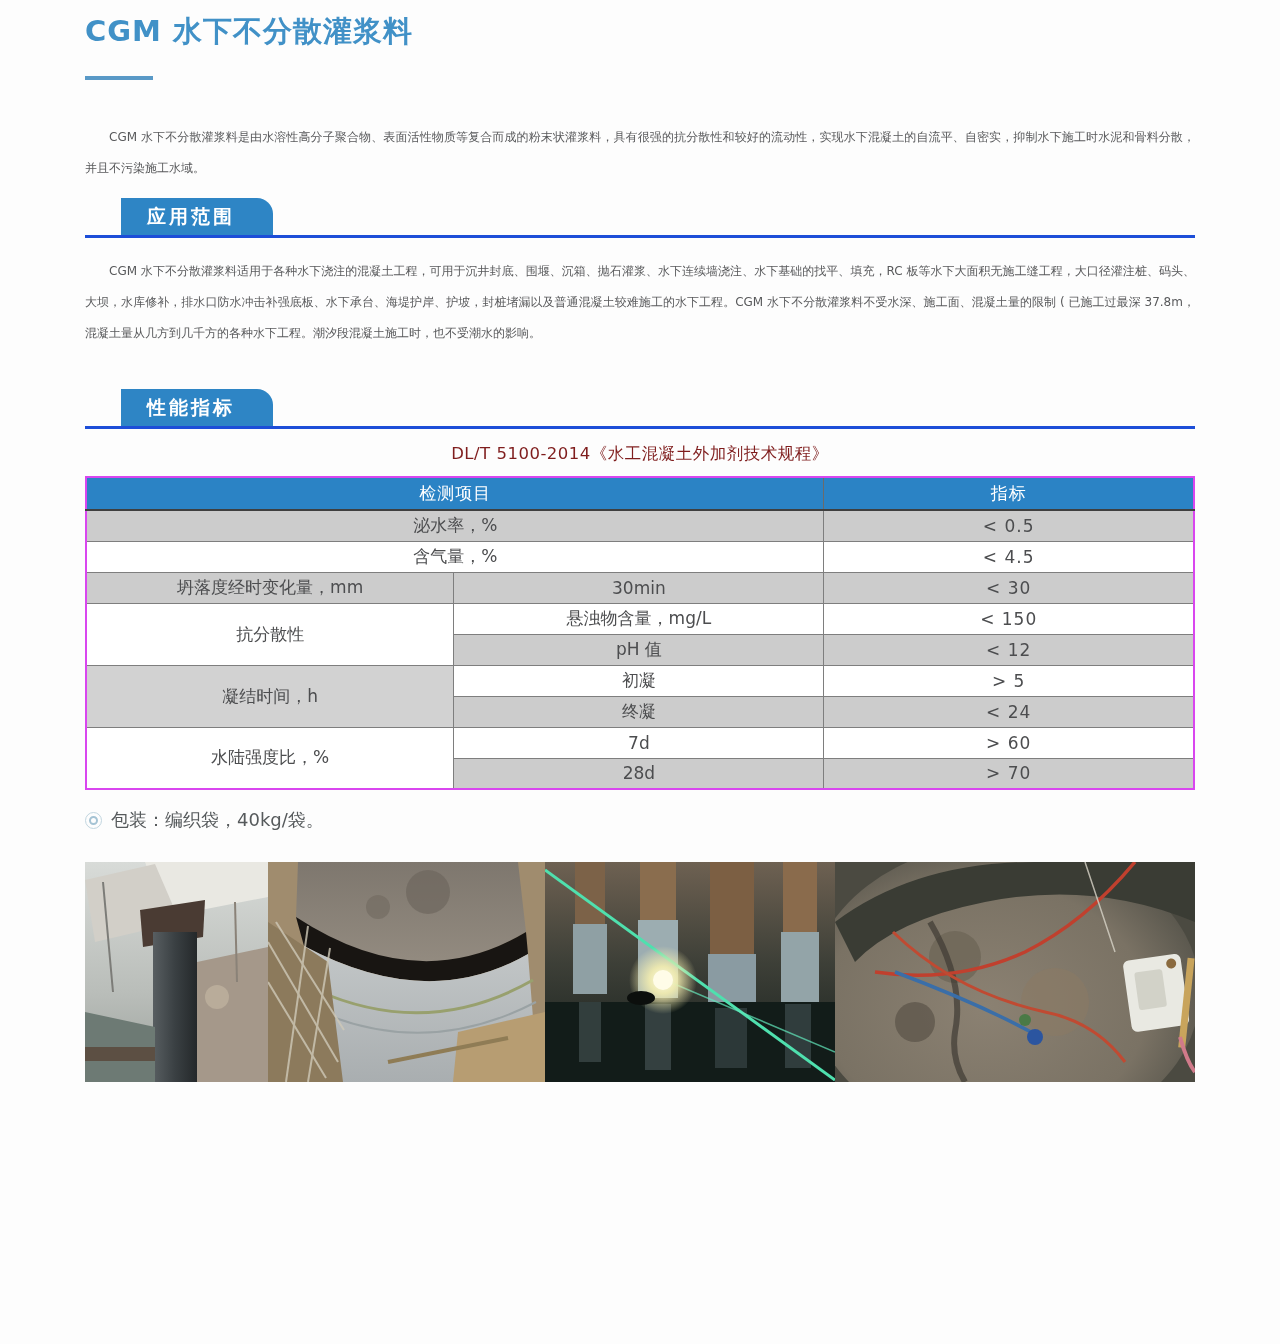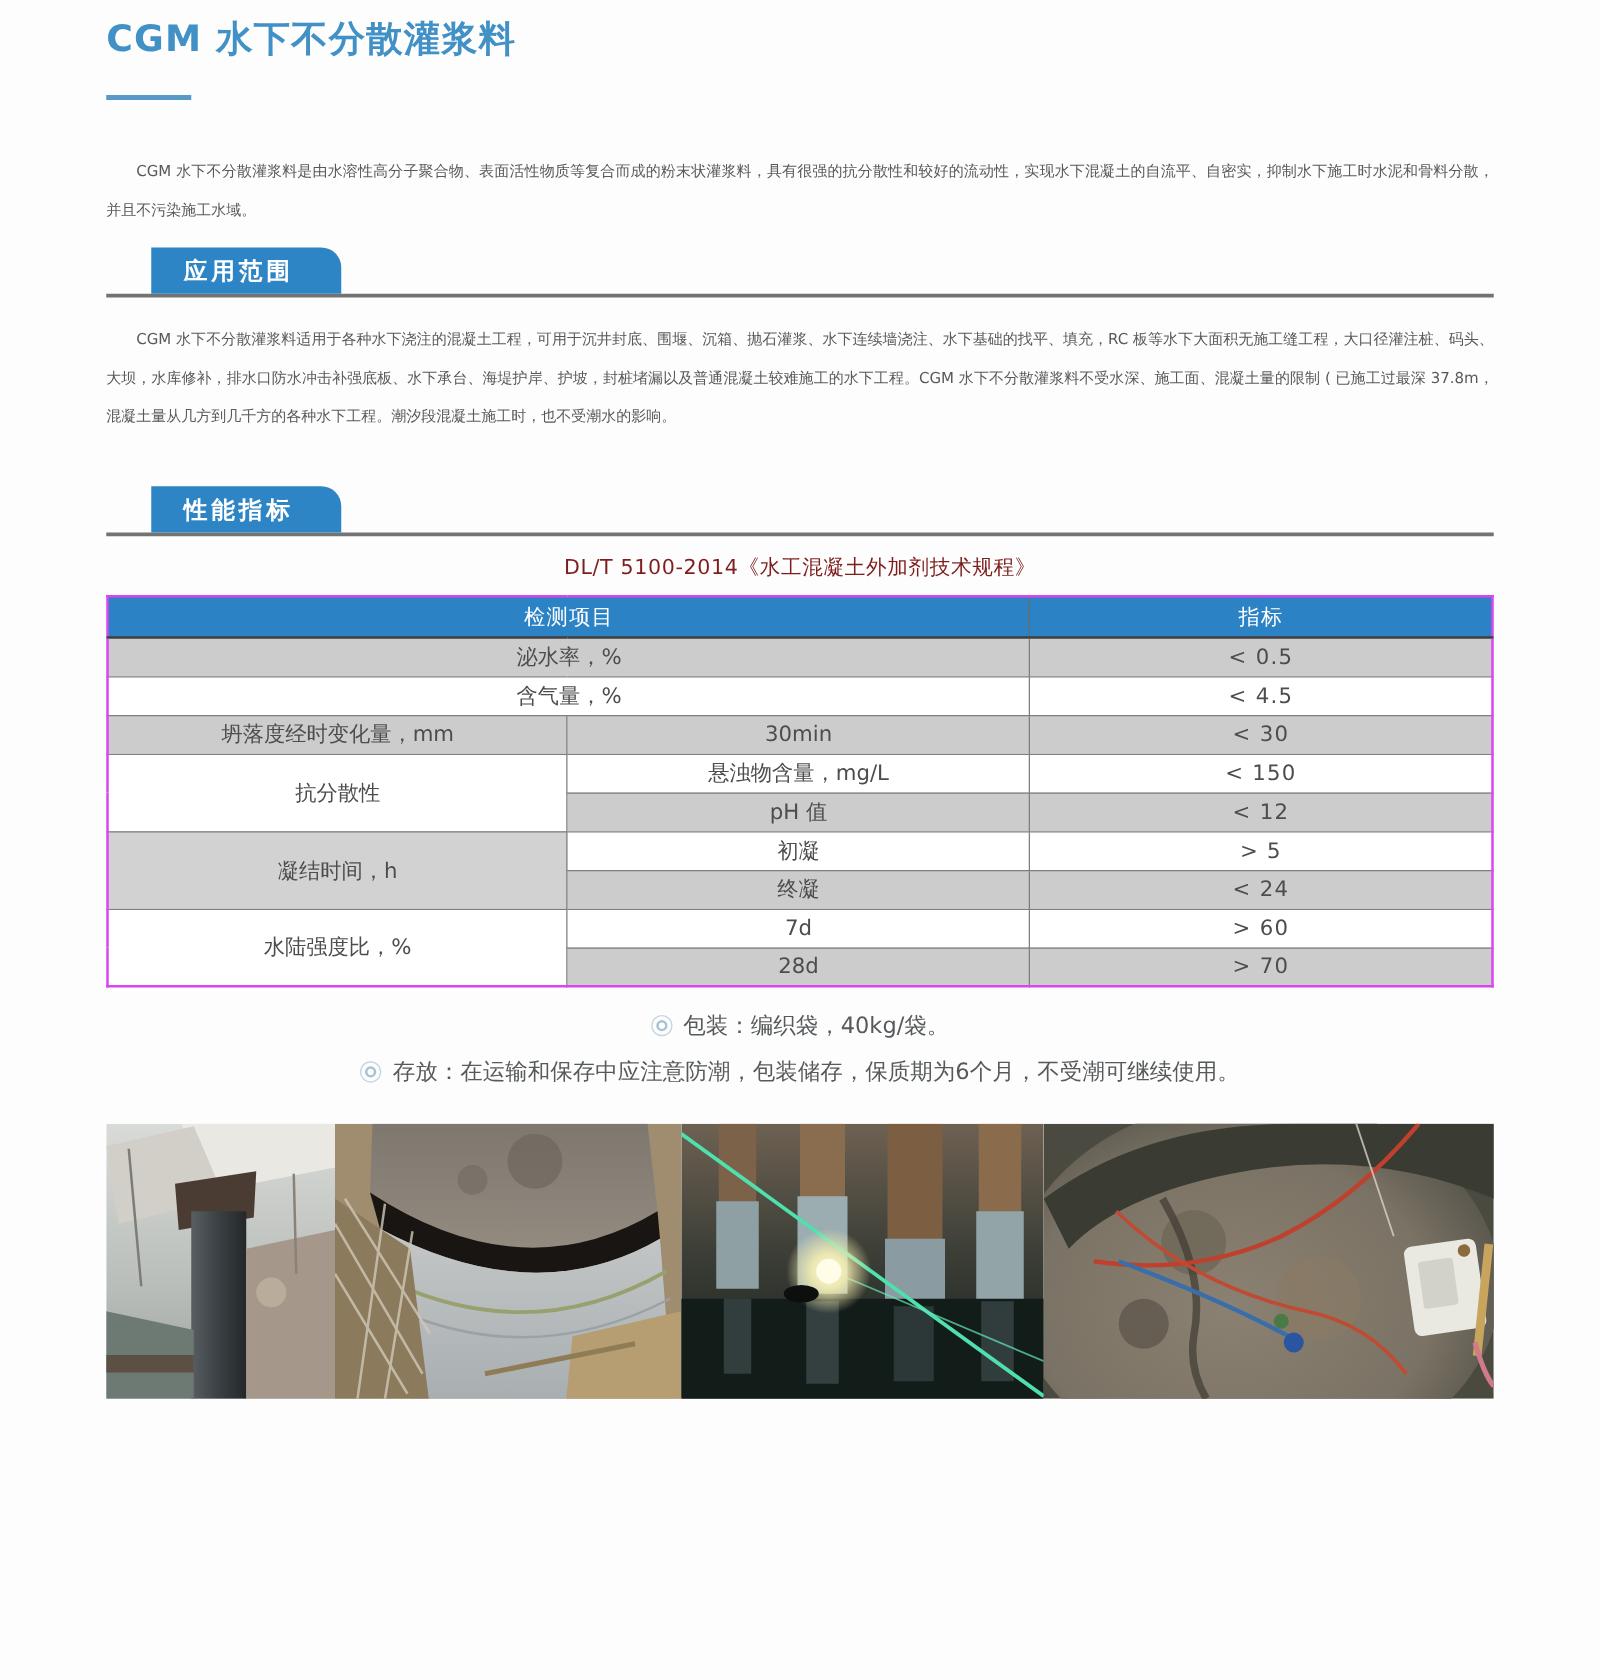--- a/index.html
+++ b/index.html
@@ -19,21 +19,21 @@
   .title-underline { width: 68px; height: 4px; background: #5999c7; margin-top: 24px; }
 
   
   .para {
     font-size: 12px; line-height: 31px; color: #58595b;
     text-align: justify; text-indent: 2em;
   }
   .intro { margin-top: 42px; }
 
   
-  .section-header { border-bottom: 3px solid #737373; line-height: 0; padding-left: 36px; }
+  .section-header { border-bottom: 3px solid #1d4ed8; line-height: 0; padding-left: 36px; }
   .badge {
     display: inline-block; line-height: normal;
     background: #2e85c5; color: #ffffff;
     font-size: 19px; font-weight: bold; letter-spacing: 3px;
     padding: 6px 38px 5px 26px;
     border-top-right-radius: 16px;
   }
   .badge-wide { padding-right: 68px; }
 
   .sec1 { margin-top: 14px; }
@@ -62,21 +62,21 @@
     border: 1px solid #7e7e7e;
   }
   tr.shade-gray td { background: #cccccc; }
   tr.shade-white td { background: #ffffff; }
   td.cell-gray { background: #d2d2d2 !important; }
   td.cell-white { background: #ffffff !important; }
   td.val { letter-spacing: 1px; }
 
   
   .bullets { margin-top: 18px; }
-  .bullet-row { display: flex; align-items: center; margin-bottom: 13px; justify-content: center; }
+  .bullet-row { display: flex; align-items: center; margin-bottom: 13px; }
   .ring {
     width: 17px; height: 17px; border-radius: 50%;
     border: 1.5px solid #c2d6e0; display: inline-flex;
     align-items: center; justify-content: center;
     margin-right: 9px; flex: 0 0 auto;
   }
   .ring-inner {
     width: 9px; height: 9px; border-radius: 50%;
     border: 2.5px solid #a5c3d4;
   }
@@ -162,26 +162,20 @@
     </tbody>
   </table>
 
 
   <div class="bullets">
     <div class="bullet-row">
       <span class="ring">
           <span class="ring-inner"></span>
         </span>
       <span class="bullet-text">包装：编织袋，40kg/袋。</span>
-    </div>
-    <div class="bullet-row">
-      <span class="ring">
-          <span class="ring-inner"></span>
-        </span>
-      <span class="bullet-text">存放：在运输和保存中应注意防潮，包装储存，保质期为6个月，不受潮可继续使用。</span>
     </div>
   </div>
 
   <div class="photo-strip">
 
     <svg width="183" height="220" viewBox="0 0 183 220">
       <defs>
         <linearGradient id="p1bg" x1="0" y1="0" x2="0" y2="1">
           <stop offset="0" stop-color="#d8dbd8"></stop>
             <stop offset="0.6" stop-color="#b9bdb9"></stop>

